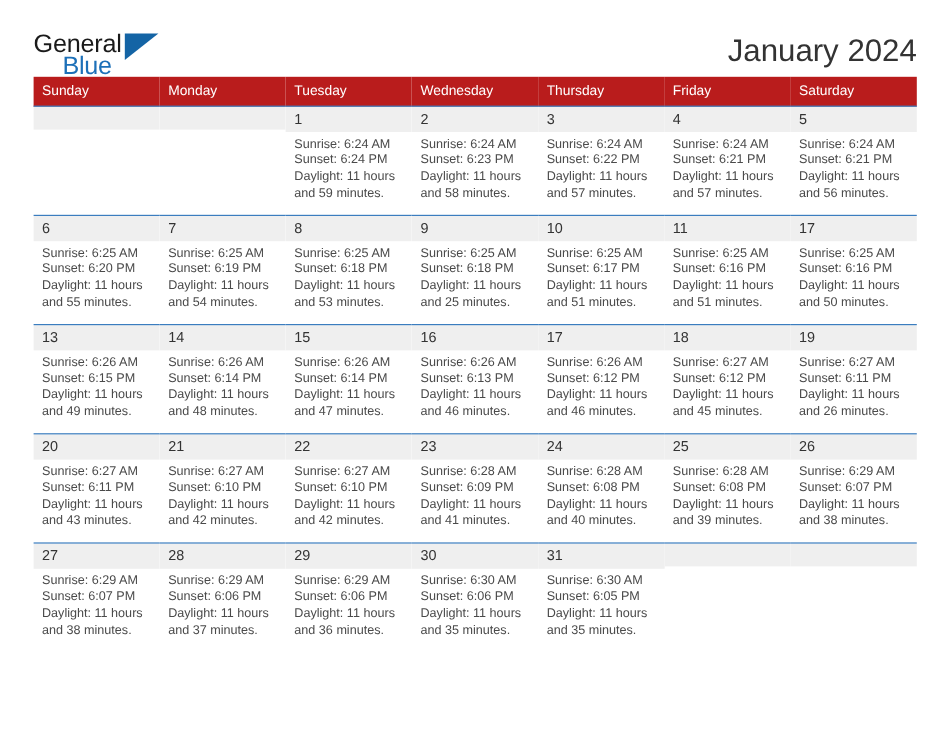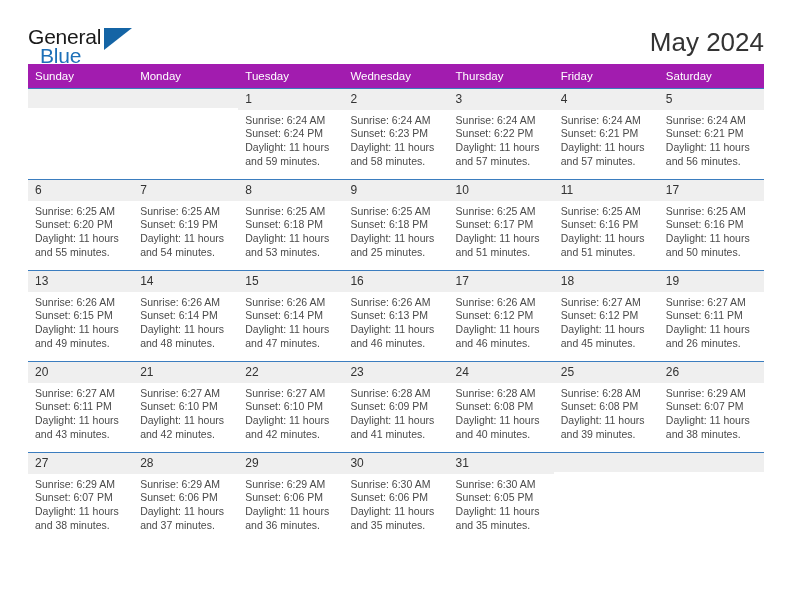--- a/index.html
+++ b/index.html
@@ -40,21 +40,21 @@
     position: absolute;
     left: 0;
     top: 0;
     font-size: 21px;
     letter-spacing: -0.2px;
     color: #1a1a1a;
     line-height: 1;
   }
   .brand-blue {
     position: absolute;
-    left: 12px;
+    left: 24px;
     top: 19px;
     font-size: 21px;
     letter-spacing: -0.2px;
     color: #1d70b8;
     line-height: 1;
   }
   .brand-triangle {
     position: absolute;
     left: 76px;
     top: 2px;
@@ -80,21 +80,21 @@
     margin-top: 7px;
   }
 
   
   .calendar {
     width: 736px;
     border-collapse: collapse;
     table-layout: fixed;
   }
   .calendar th {
-    background: #a21caf;
+    background: #b91c1c;
     color: #ffffff;
     font-size: 11.5px;
     font-weight: normal;
     text-align: left;
     padding: 6px 0 6px 7px;
     border: none;
   }
   .calendar td {
     width: 105.14px;
     height: 90px;
@@ -134,21 +134,21 @@
 
 <div class="page">
 
   <div class="masthead">
     <div class="brand">
       <span class="brand-general">General</span>
       <span class="brand-triangle"></span>
       <span class="brand-blue">Blue</span>
     </div>
     <div class="title-block">
-      <div class="cal-title">May 2024</div>
+      <div class="cal-title">January 2024</div>
     </div>
   </div>
 
   <table class="calendar">
     <thead>
       <tr>
         <th>Sunday</th>
         <th>Monday</th>
         <th>Tuesday</th>
         <th>Wednesday</th>

